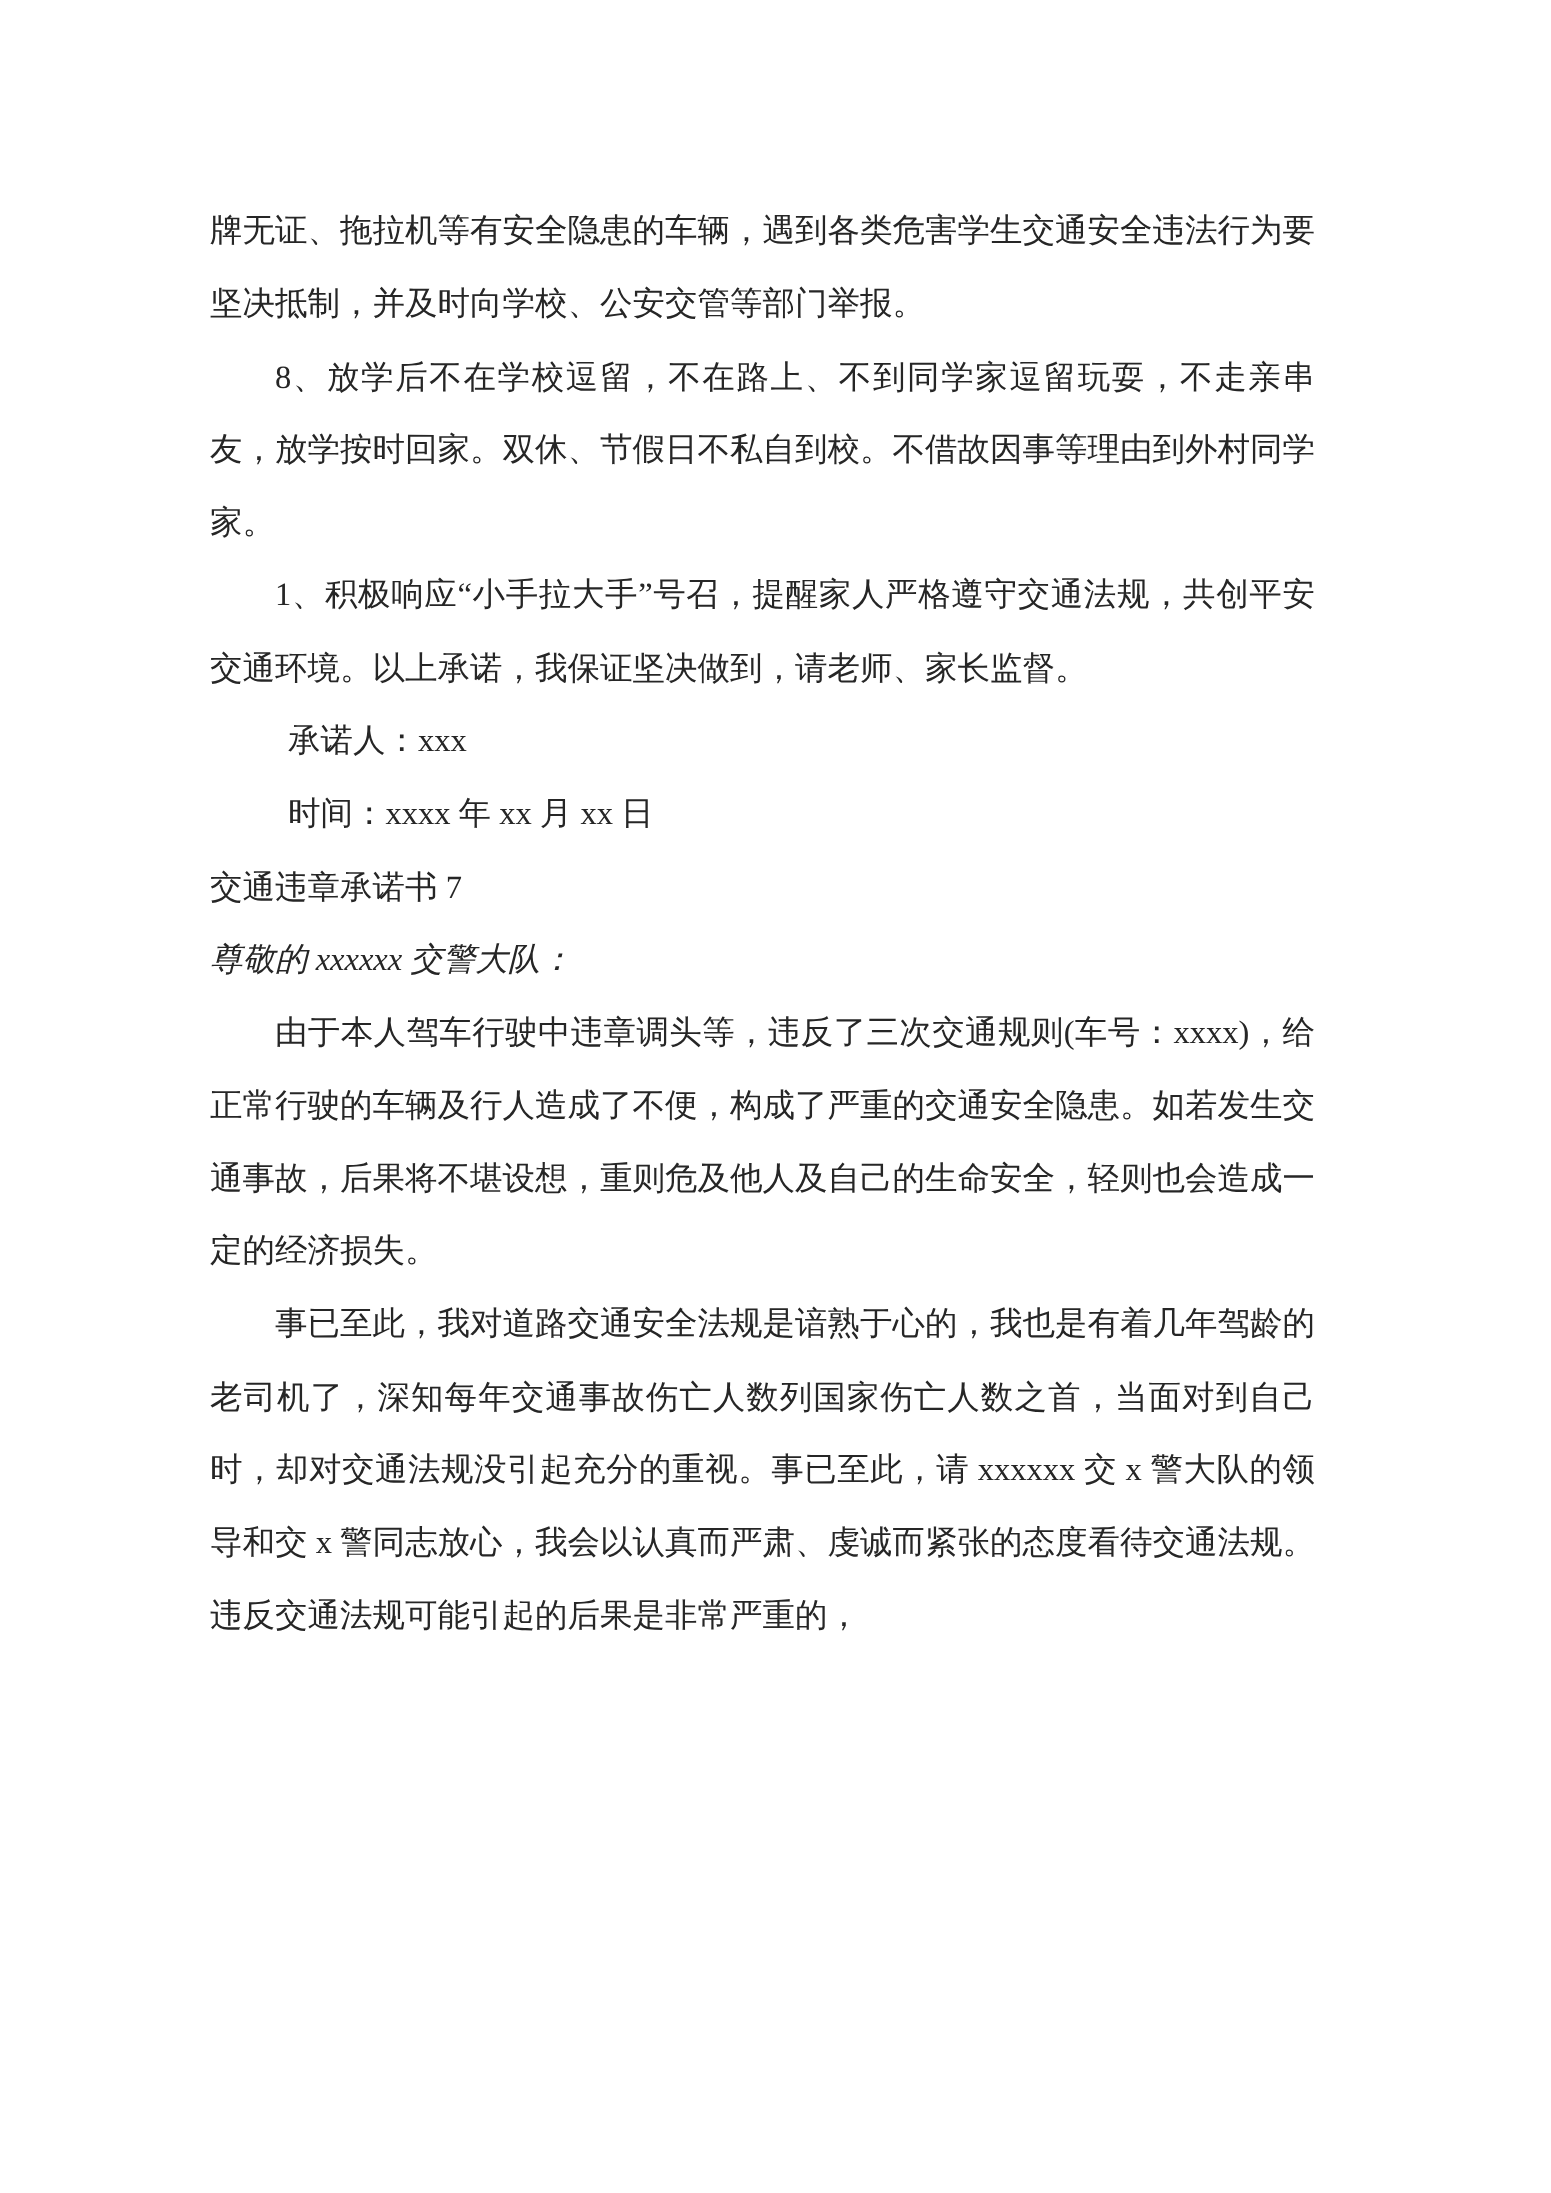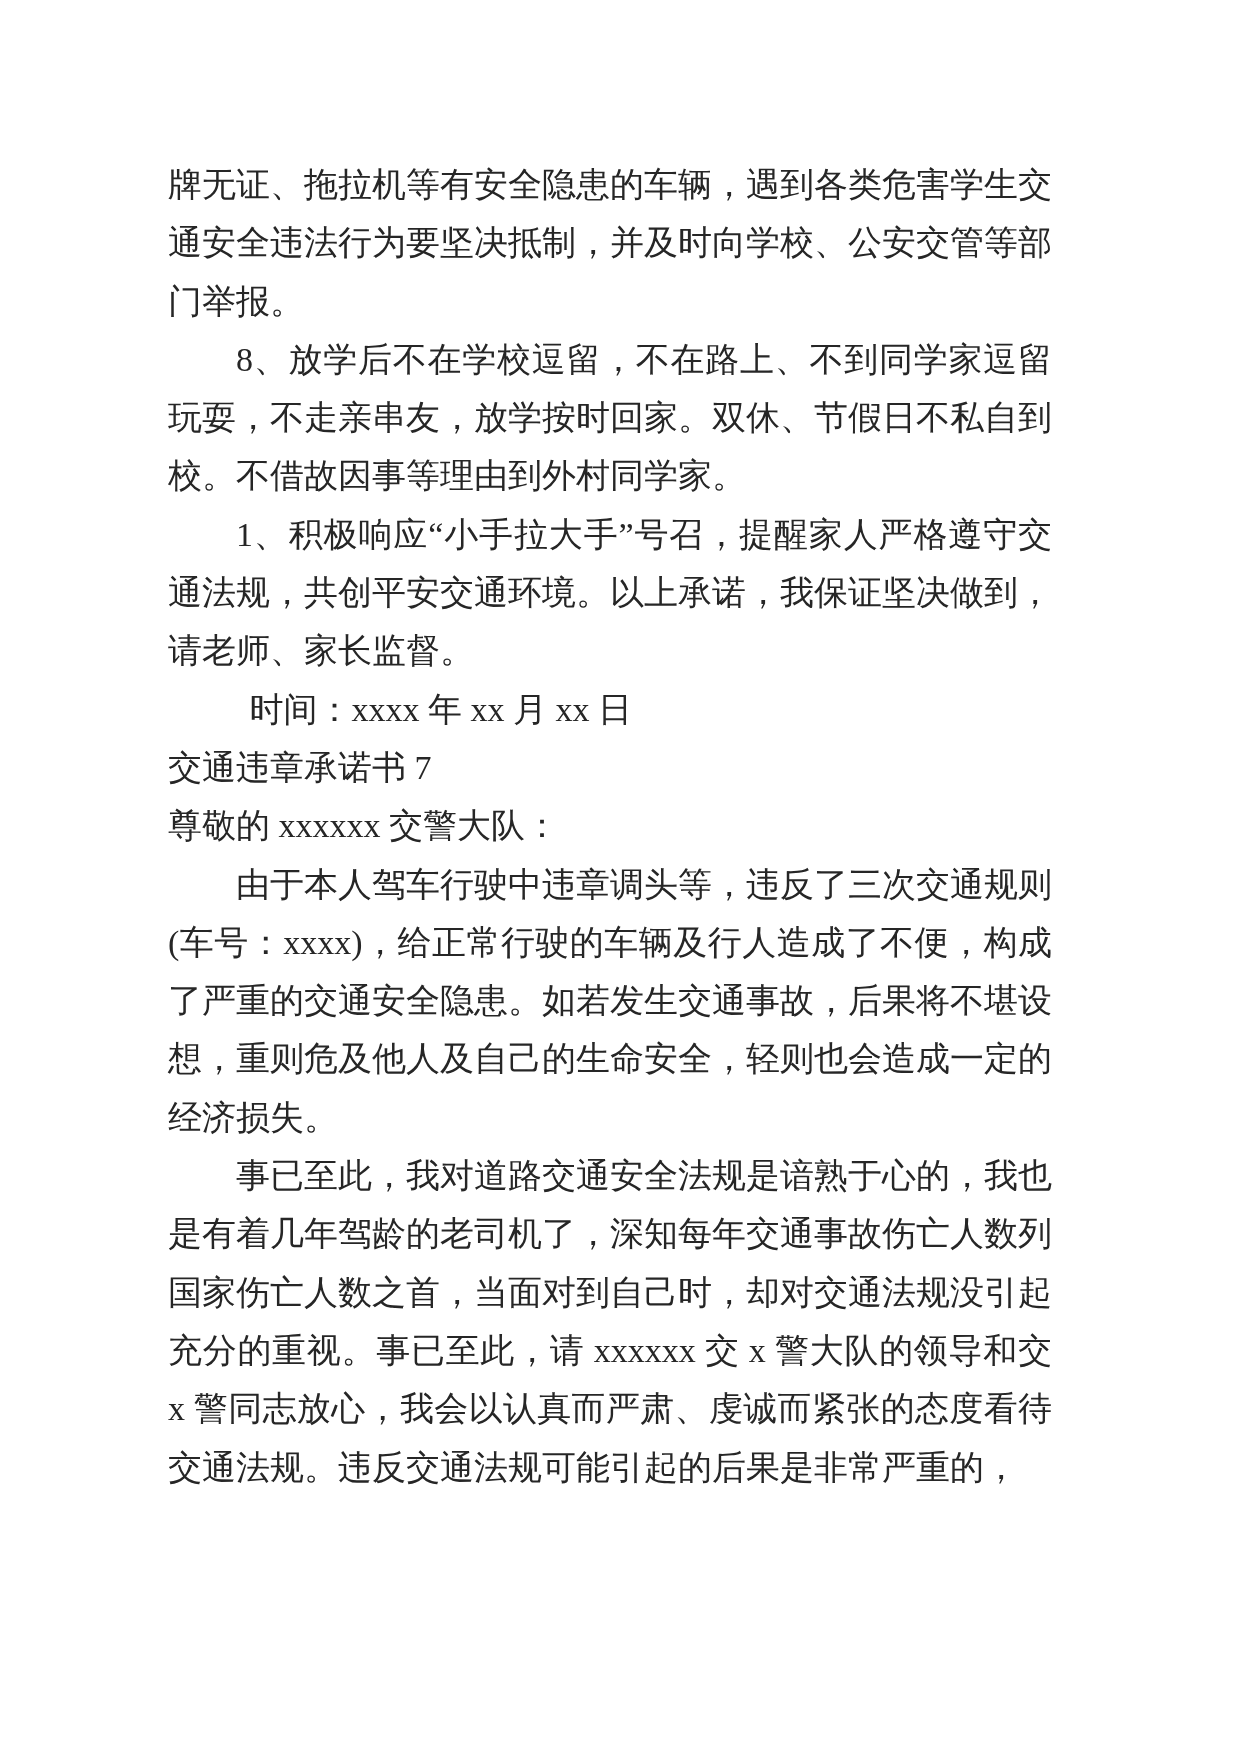--- a/index.html
+++ b/index.html
@@ -13,40 +13,41 @@
     height: 1754px;
     background: #ffffff;
     overflow: hidden;
   }
   .doc-body {
     position: absolute;
     left: 168px;
     top: 156px;
     width: 884px;
     font-family: "Liberation Serif", "DejaVu Serif", serif;
-    font-size: 34px;
+    font-size: 26px;
     line-height: 58.3px;
     color: #262626;
     text-align: justify;
     text-align-last: left;
     letter-spacing: 0;
   }
   .doc-body p {
     margin: 0;
     padding: 0;
     word-break: break-all;
   }
 </style>
 </head>
 <body>
 
 <div class="page" style="background: rgb(255, 255, 255);">
   <div class="doc-body" style="color: rgb(38, 38, 38);">
       <p style="text-indent: 0em;">牌无证、拖拉机等有安全隐患的车辆，遇到各类危害学生交通安全违法行为要坚决抵制，并及时向学校、公安交管等部门举报。</p>
       <p style="text-indent: 2em;">8、放学后不在学校逗留，不在路上、不到同学家逗留玩耍，不走亲串友，放学按时回家。双休、节假日不私自到校。不借故因事等理由到外村同学家。</p>
       <p style="text-indent: 2em;">1、积极响应“小手拉大手”号召，提醒家人严格遵守交通法规，共创平安交通环境。以上承诺，我保证坚决做到，请老师、家长监督。</p>
+      <p style="text-indent: 2.4em;">承诺人：xxx</p>
       <p style="text-indent: 2.4em;">时间：xxxx 年 xx 月 xx 日</p>
       <p style="text-indent: 0em;">交通违章承诺书 7</p>
-      <p style="text-indent: 0em;">尊敬的 xxxxxx 交警大队：</p>
+      <p style="text-indent: 0em; font-style: italic;">尊敬的 xxxxxx 交警大队：</p>
       <p style="text-indent: 2em;">由于本人驾车行驶中违章调头等，违反了三次交通规则(车号：xxxx)，给正常行驶的车辆及行人造成了不便，构成了严重的交通安全隐患。如若发生交通事故，后果将不堪设想，重则危及他人及自己的生命安全，轻则也会造成一定的经济损失。</p>
       <p style="text-indent: 2em;">事已至此，我对道路交通安全法规是谙熟于心的，我也是有着几年驾龄的老司机了，深知每年交通事故伤亡人数列国家伤亡人数之首，当面对到自己时，却对交通法规没引起充分的重视。事已至此，请 xxxxxx 交 x 警大队的领导和交 x 警同志放心，我会以认真而严肃、虔诚而紧张的态度看待交通法规。违反交通法规可能引起的后果是非常严重的，</p>
     </div>
 </div>
 
 </body></html>

